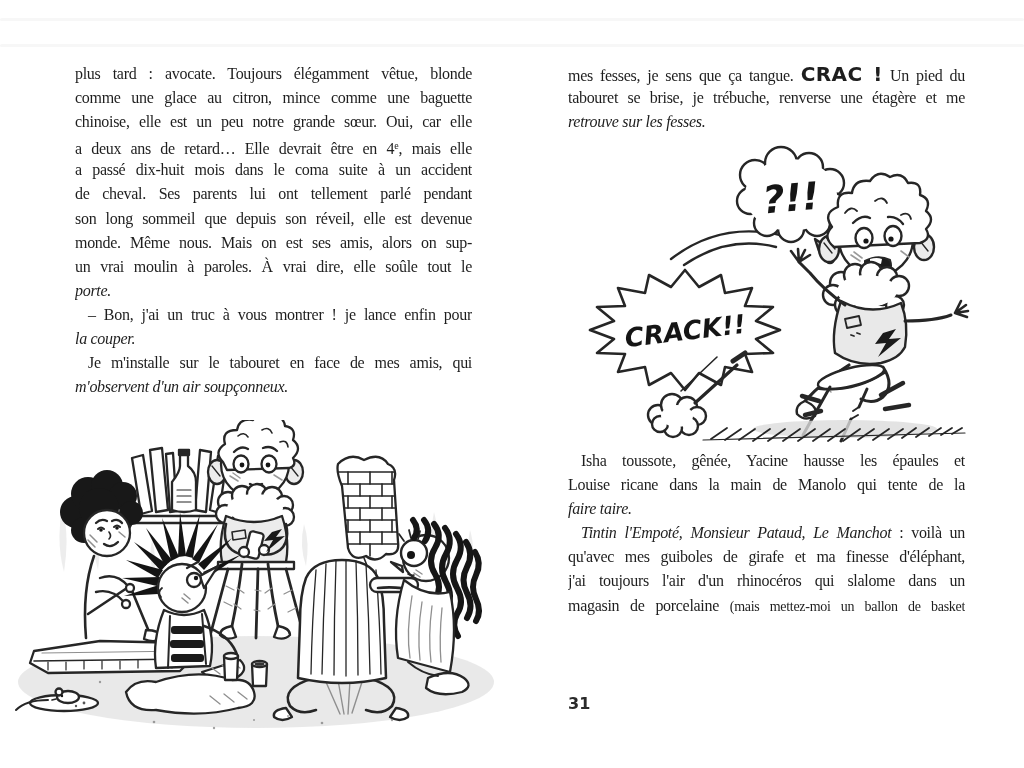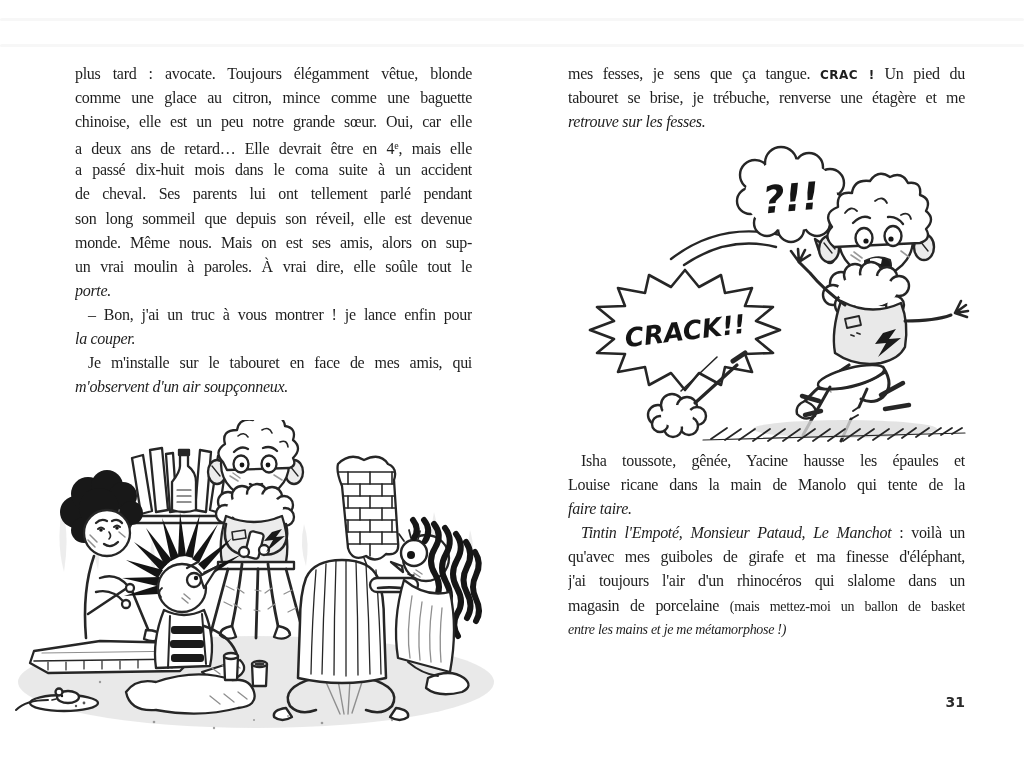--- a/index.html
+++ b/index.html
@@ -8,27 +8,27 @@
     background:#ffffff;color:#1e1e1e;
     font-family:"Liberation Serif","DejaVu Serif",serif;
   }
   .textcol{position:absolute;width:397px;}
   .line{
     height:24.1px;line-height:24.1px;font-size:16px;letter-spacing:-0.3px;
     text-align:justify;text-align-last:justify;overflow:hidden;white-space:normal;
   }
   .line.last{text-align-last:left;font-style:italic;}
   .line.ind{text-indent:13px;}
-  .crac{font-family:"DejaVu Sans",sans-serif;font-weight:700;font-size:12px;letter-spacing:.4px;}
+  .crac{font-family:"DejaVu Sans",sans-serif;font-weight:700;font-size:20px;letter-spacing:.4px;}
   .it{font-style:italic;}
   .sm{font-size:14px;}
   sup.e{font-size:10px;vertical-align:5px;letter-spacing:0;}
   .pagenum{
-    position:absolute;left:568px;top:694px;width:397px;text-align:right;
-    font-family:"DejaVu Sans",sans-serif;font-weight:700;font-size:14px;color:#2a2a2a;
+    position:absolute;left:568px;top:694px;width:397px;text-align:left;
+    font-family:"DejaVu Sans",sans-serif;font-weight:700;font-size:16px;color:#2a2a2a;
   }
   svg.illus{position:absolute;}
   svg text{font-family:"DejaVu Sans",sans-serif;font-weight:700;fill:#151515;}
   .smudge{position:absolute;left:0;width:1024px;height:3px;background:#9a9a9a;opacity:.08;border-radius:2px;}
 </style>
 </head>
 <body>
 
 <div class="smudge" style="top:18px"></div>
 <div class="smudge" style="top:44px"></div>
@@ -57,21 +57,20 @@
 </div>
 
 <div class="textcol" style="left:568px;top:449px">
   <div class="line ind">Isha toussote, gênée, Yacine hausse les épaules et</div>
   <div class="line">Louise ricane dans la main de Manolo qui tente de la</div>
   <div class="line last">faire taire.</div>
   <div class="line ind"><span class="it">Tintin l'Empoté, Monsieur Pataud, Le Manchot</span><span> : voilà un</span></div>
   <div class="line">qu'avec mes guiboles de girafe et ma finesse d'éléphant,</div>
   <div class="line">j'ai toujours l'air d'un rhinocéros qui slalome dans un</div>
   <div class="line"><span>magasin de porcelaine </span><span class="sm">(mais mettez-moi un ballon de basket</span></div>
-  <div class="line last sm">entre les mains et je me métamorphose !)</div>
 </div>
 
 <div class="pagenum">31</div>
 
 <svg class="illus" style="left:583px;top:143px" width="405" height="300" viewBox="0 0 405 300">
   <g stroke="#262626" stroke-width="2.4" fill="none" stroke-linecap="round" stroke-linejoin="round">
 
     <g>
       <path d="M88,116 Q140,76 205,94"></path>
       <path d="M101,122 Q145,92 193,104"></path>

